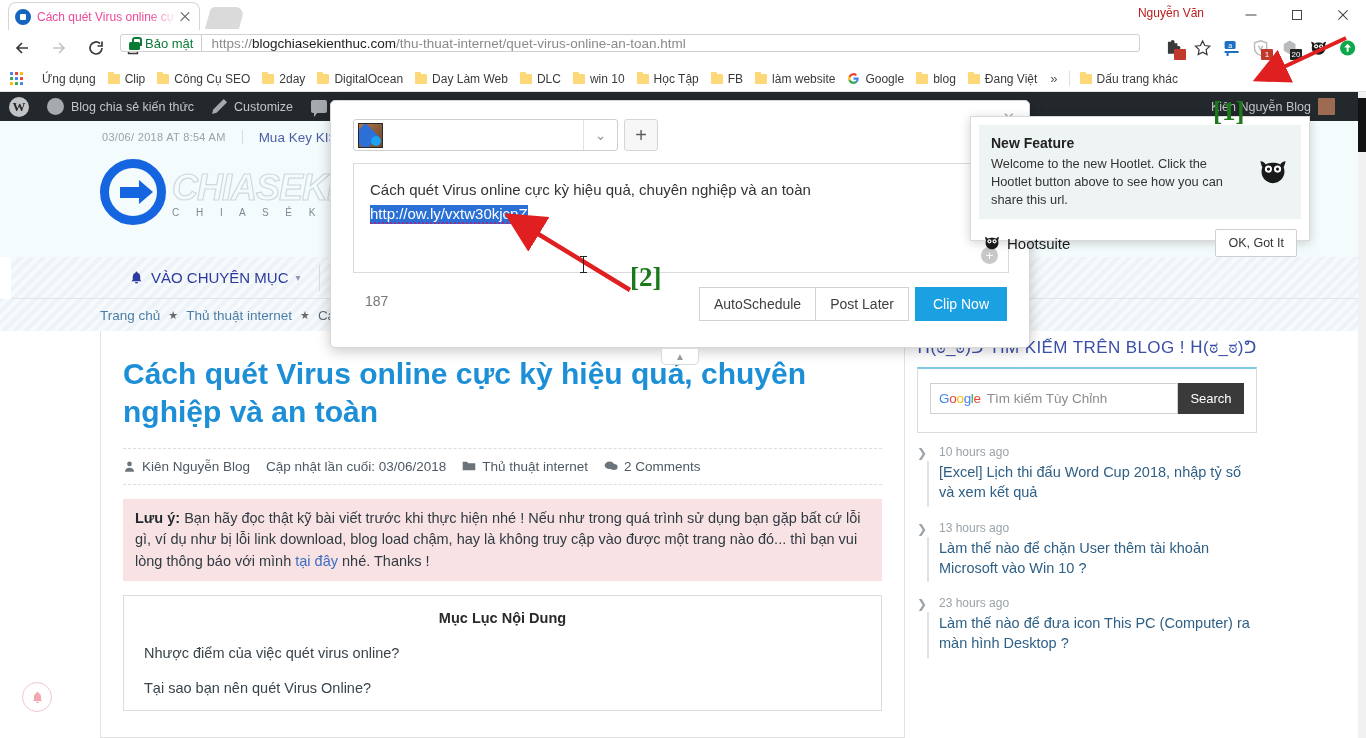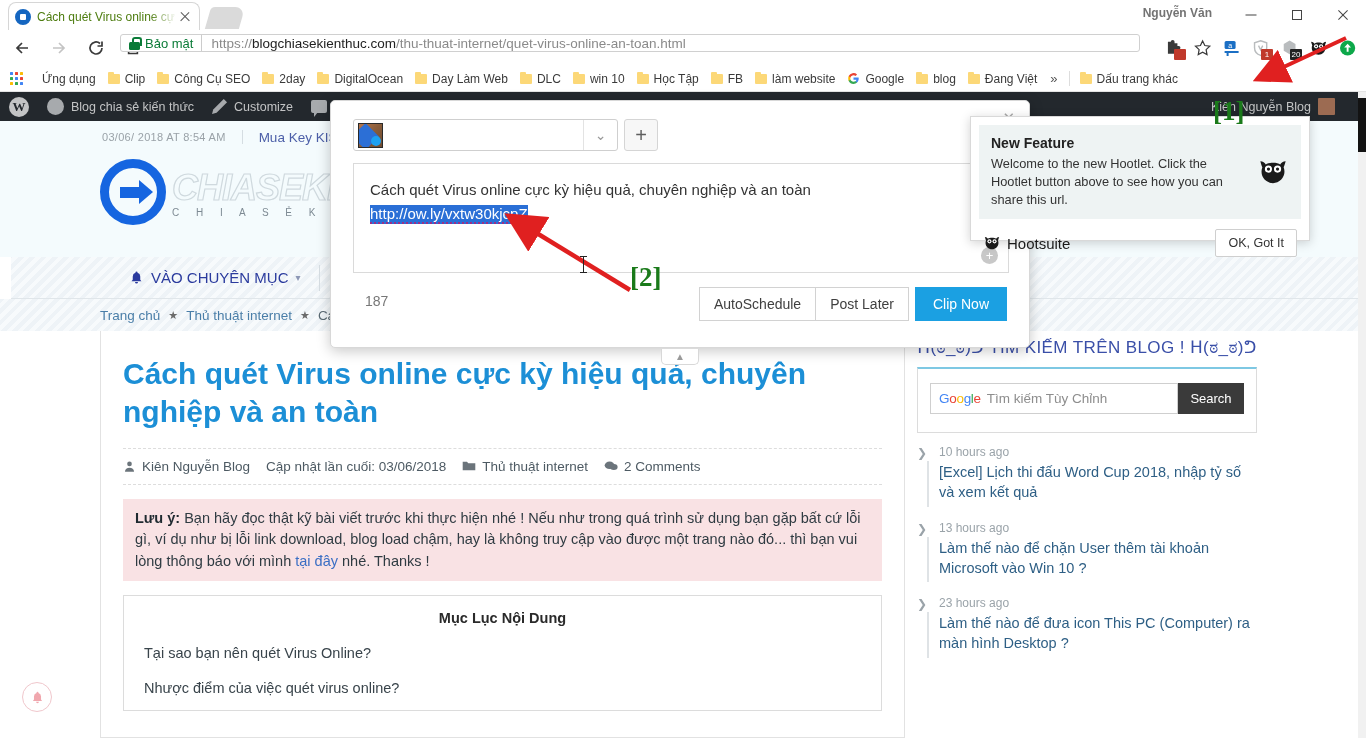--- a/index.html
+++ b/index.html
@@ -26,42 +26,42 @@
     width: 16px; height: 16px; border-radius: 50%;
     background: #1566c0; position: relative; flex: 0 0 16px;
     margin-right: 6px;
     border: 2px solid #1566c0;
   }
   .tab-favicon::after {
     content: ""; position: absolute; left: 3px; top: 3px;
     width: 6px; height: 6px; background: #fff; border-radius: 1px;
   }
   .tab-title {
-    font-size: 12px; color: #4d7c0f; white-space: nowrap;
+    font-size: 12px; color: #ec4899; white-space: nowrap;
     overflow: hidden; flex: 1;
     -webkit-mask-image: linear-gradient(to right, #000 80%, transparent 100%);
             mask-image: linear-gradient(to right, #000 80%, transparent 100%);
   }
   .tab-close {
     width: 16px; height: 16px; flex: 0 0 16px; position: relative;
   }
   .tab-close::before, .tab-close::after {
     content: ""; position: absolute; left: 2px; top: 7px; width: 12px; height: 1.4px;
     background: #5a5a5a;
   }
   .tab-close::before { transform: rotate(45deg); }
   .tab-close::after  { transform: rotate(-45deg); }
   .newtab {
     position: absolute; left: 208px; top: 7px; width: 34px; height: 22px;
     background: #dadada; border-radius: 4px 10px 0 0;
     transform: skewX(-16deg);
   }
   .win-profile {
-    position: absolute; right: 154px; top: 6px;
-    font-size: 12px; color: #737373; font-weight: bold;
+    position: absolute; right: 162px; top: 6px;
+    font-size: 12px; color: #b91c1c;
   }
   .win-btns { position: absolute; right: 0; top: 0; display: flex; }
   .win-btn { width: 46px; height: 30px; position: relative; }
   .win-btn i { position: absolute; left: 50%; top: 50%; }
   .wb-min i { width: 11px; height: 1px; background: #444; transform: translate(-50%,-50%); }
   .wb-max i { width: 10px; height: 10px; border: 1px solid #444; transform: translate(-50%,-50%); }
   .wb-close i { width: 13px; height: 1px; background: #444; transform: translate(-50%,-50%) rotate(45deg); }
   .wb-close i + i { transform: translate(-50%,-50%) rotate(-45deg); }
 
   
@@ -675,22 +675,22 @@
           <span>2 Comments</span>
         </span>
       </div>
 
       <div class="notice">
         <b>Lưu ý:</b><span> Bạn hãy đọc thật kỹ bài viết trước khi thực hiện nhé ! Nếu như trong quá trình sử dụng bạn gặp bất cứ lỗi gì, ví dụ như bị lỗi link download, blog load chậm, hay là không truy cập vào được một trang nào đó... thì bạn vui lòng thông báo với mình </span><a href="#">tại đây</a><span> nhé. Thanks !</span>
       </div>
 
       <div class="toc">
         <div class="toc-title">Mục Lục Nội Dung</div>
+        <div class="toc-item">Nhược điểm của việc quét virus online?</div>
         <div class="toc-item">Tại sao bạn nên quét Virus Online?</div>
-        <div class="toc-item">Nhược điểm của việc quét virus online?</div>
       </div>
     </div>
 
     <div class="sidebar">
       <div class="side-title">ᕼ(ಠ_ಠ)ᕤ TÌM KIẾM TRÊN BLOG ! ᕼ(ಠ_ಠ)ᕤ</div>
       <div class="search-box">
         <div class="search-input">
           <span class="g-logo"><span>G</span><span>o</span><span>o</span><span>g</span><span>l</span><span>e</span></span>
           <span>Tìm kiếm Tùy Chỉnh</span>
         </div>

